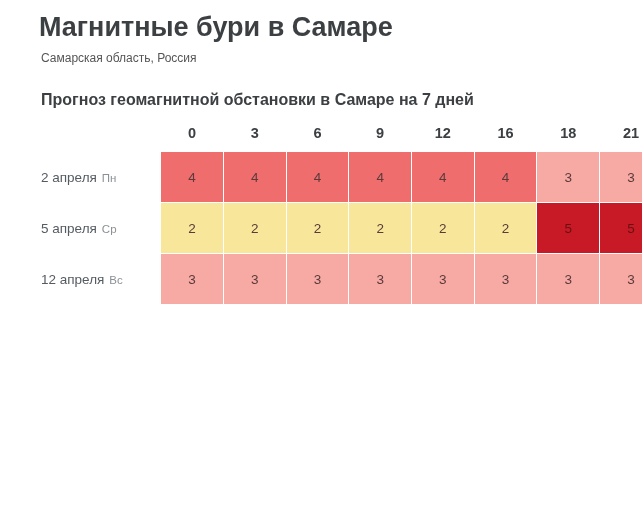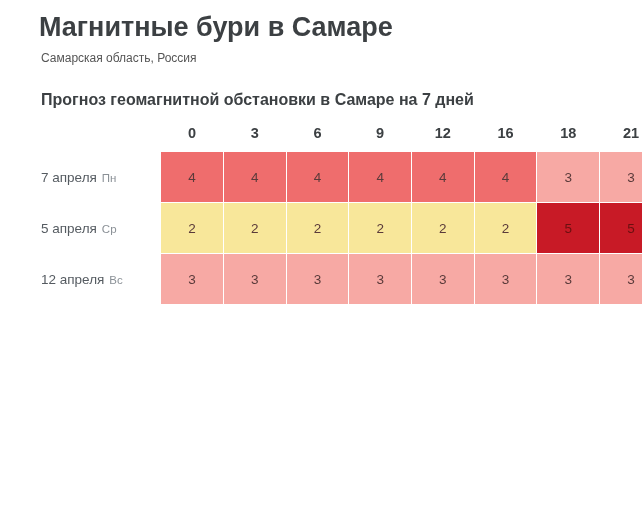--- a/index.html
+++ b/index.html
@@ -113,21 +113,21 @@
         <th class="hour-head">6</th>
         <th class="hour-head">9</th>
         <th class="hour-head">12</th>
         <th class="hour-head">16</th>
         <th class="hour-head">18</th>
         <th class="hour-head">21</th>
       </tr>
     </thead>
     <tbody id="heatmap-body">
         <tr>
-          <td class="daylabel"><span>7 апреля</span><span class="weekday">Пн</span></td>
+          <td class="daylabel"><span>2 апреля</span><span class="weekday">Пн</span></td>
           <td class="cell" style="background: rgb(239, 109, 109);">4</td>
           <td class="cell" style="background: rgb(239, 109, 109);">4</td>
           <td class="cell" style="background: rgb(239, 109, 109);">4</td>
           <td class="cell" style="background: rgb(239, 109, 109);">4</td>
           <td class="cell" style="background: rgb(239, 109, 109);">4</td>
           <td class="cell" style="background: rgb(239, 109, 109);">4</td>
           <td class="cell" style="background: rgb(247, 169, 164);">3</td>
           <td class="cell" style="background: rgb(247, 169, 164);">3</td>
         </tr>
         <tr>

